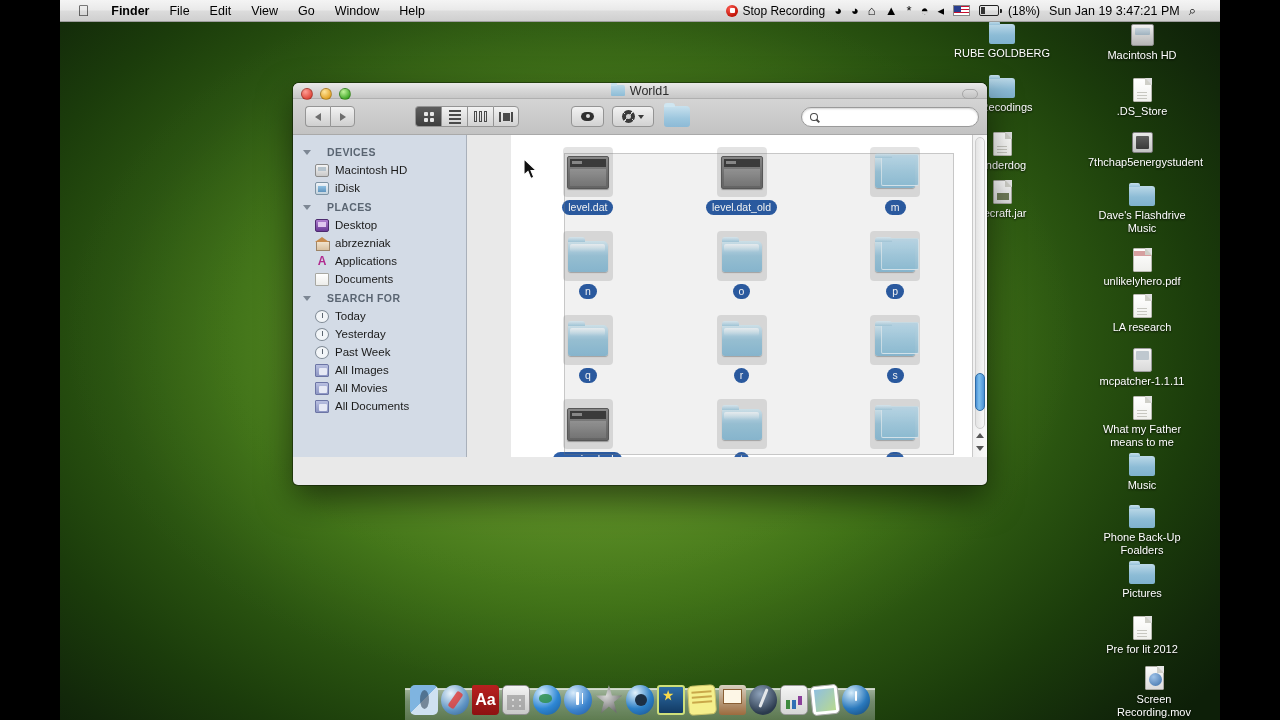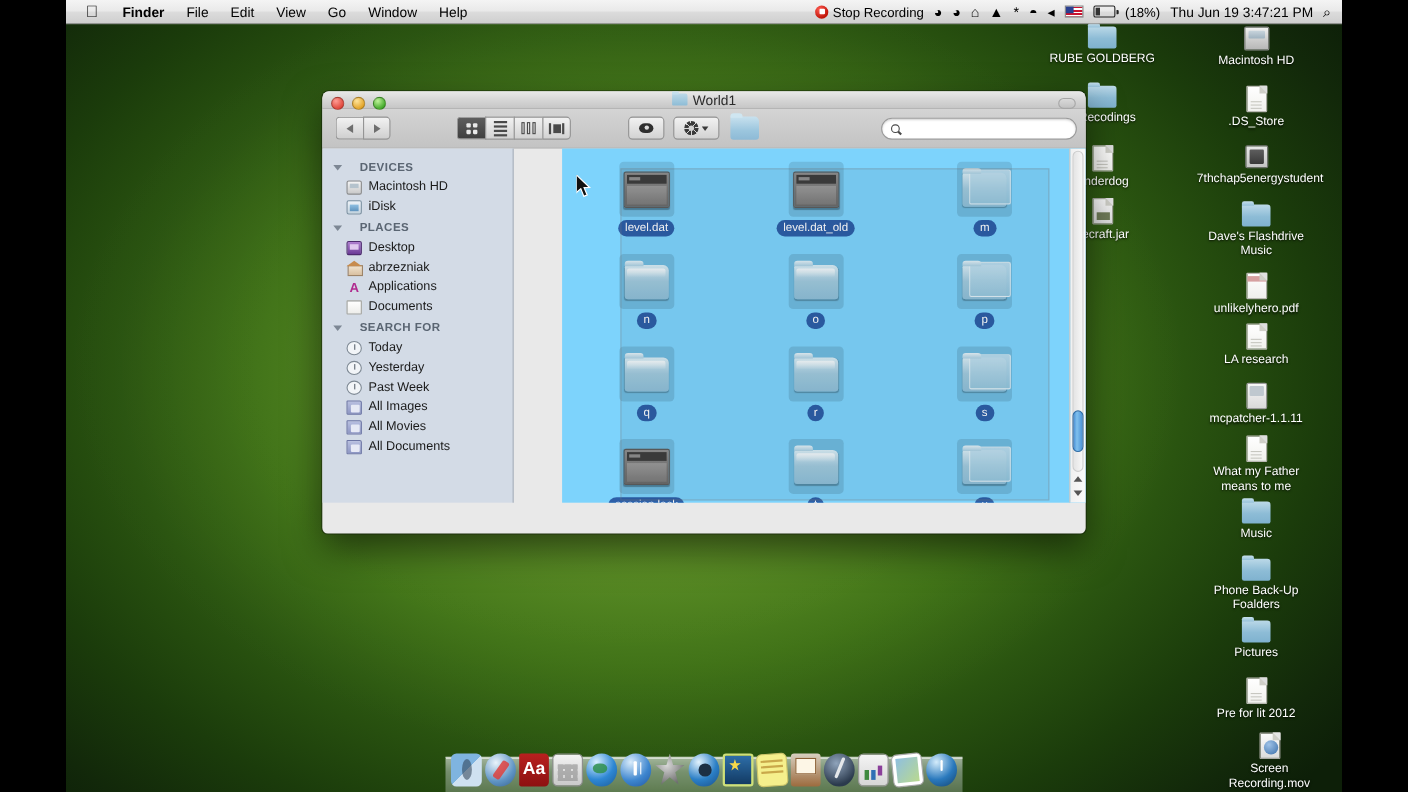--- a/index.html
+++ b/index.html
@@ -26,21 +26,21 @@
 
   
   #menubar {
     position: absolute; left: 60px; top: 0; width: 1160px; height: 22px;
     background: linear-gradient(180deg,#f4f4f4 0%, #e9e9e9 48%, #dcdcdc 52%, #cfcfcf 100%);
     display: flex; align-items: center; z-index: 600;
     font-size: 12.5px; color: #000;
     border-bottom: 1px solid #9e9e9e;
   }
   .mb-left { display: flex; align-items: center; }
-  .mb-right { display: flex; align-items: center; margin-left: auto; padding-right: 10px; gap: 9px; justify-content: center; }
+  .mb-right { display: flex; align-items: center; margin-left: auto; padding-right: 24px; gap: 9px; justify-content: center; }
   .mb-item { padding: 12px 10px; line-height: 22px; white-space: nowrap; }
   .mb-item.bold { font-weight: bold; }
   .apple { padding: 0 12px 0 18px; font-size: 15px; line-height: 20px; }
   .mb-clock { font-size: 12.5px; white-space: nowrap; }
   .mb-pct { font-size: 12px; }
   .rec-dot {
     width: 12px; height: 12px; border-radius: 50%;
     background: radial-gradient(circle at 35% 30%, #ff5b52, #c01508 70%);
     display: inline-block; position: relative; margin-right: 4px;
   }
@@ -243,21 +243,21 @@
   .sbi-home::before{content:"";position:absolute;left:1px;top:4px;width:12px;height:8px;background:linear-gradient(180deg,#f0e2cd,#d9c0a0);border:1px solid #9d8468;}
   .sbi-home::after{content:"";position:absolute;left:0px;top:0px;border-width:0 7px 5px 7px;border-style:solid;border-color:transparent transparent #c78b4d transparent;}
   .sbi-app{color:#b02b8f;font-size:12px;font-weight:bold;line-height:13px;text-align:center;}
   .sbi-doc{background:linear-gradient(180deg,#ffffff,#ededea);border:1px solid #a8a8a2;border-radius:1px;}
   .sbi-clock{border:1.4px solid #7f8a95;border-radius:50%;background:#f2f5f8;}
   .sbi-clock::after{content:"";position:absolute;left:5.5px;top:2.5px;width:1.3px;height:4.5px;background:#5c6670;}
   .sbi-sf{background:linear-gradient(180deg,#b8bfe0,#8d96c4);border:1px solid #6c75a5;border-radius:1px 2px 1px 1px;}
   .sbi-sf::before{content:"";position:absolute;left:3px;top:3px;width:8px;height:7px;background:#e6e9f5;border-radius:1px;}
 
   #filearea {
-    flex: 1; position: relative; background: #7dd3fc; overflow: hidden; margin-left: 44px;
+    flex: 1; position: relative; background: #ffffff; overflow: hidden; margin-left: 44px;
   }
   .grid {
     position: absolute; left: 0; top: 0; right: 15px; bottom: 0;
     padding: 14px 0 0 0;
   }
   .frow { display: flex; height: 84px; }
   .fcell { flex: 1; display: flex; flex-direction: column; align-items: center; position: relative; }
   .fic { width: 46px; height: 46px; position: relative; display:flex;align-items:center;justify-content:center;}
   .fic.sel::before{
     content:""; position:absolute; left:-2px; top:-2px; width:50px; height:50px;
@@ -499,21 +499,21 @@
     <span class="mbicon">◕</span>
     <span class="mbicon">◕</span>
     <span class="mbicon">⌂</span>
     <span class="mbicon">▲</span>
     <span class="mbicon">*</span>
     <span class="mbicon">◓</span>
     <span class="mbicon">◂</span>
     <span class="flag"></span>
     <span class="batt"></span>
     <span class="mb-pct">(18%)</span>
-    <span class="mb-clock">Thu Jun 19  3:47:21 PM</span>
+    <span class="mb-clock">Sun Jan 19  3:47:21 PM</span>
     <span class="mbicon">⌕</span>
   </div>
 </div>
 
 <div id="finder">
 
   <div id="titlebar">
     <div class="traffic">
       <span class="tl r"></span>
       <span class="tl y"></span>

